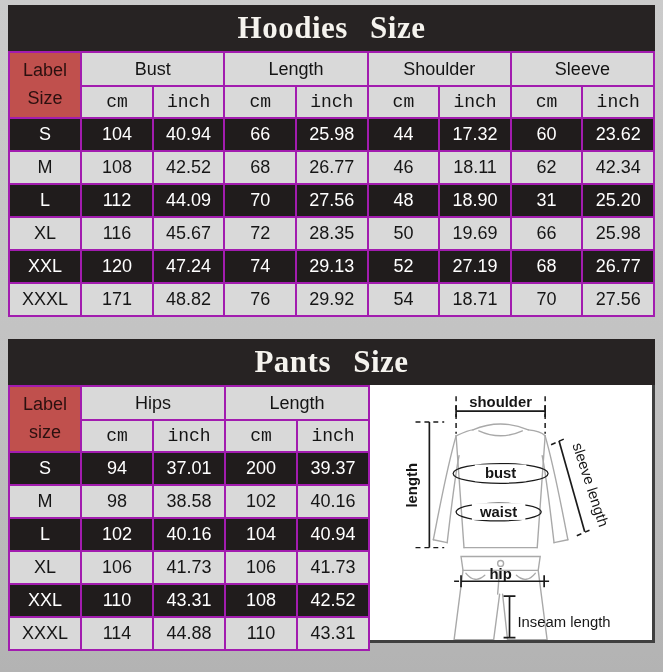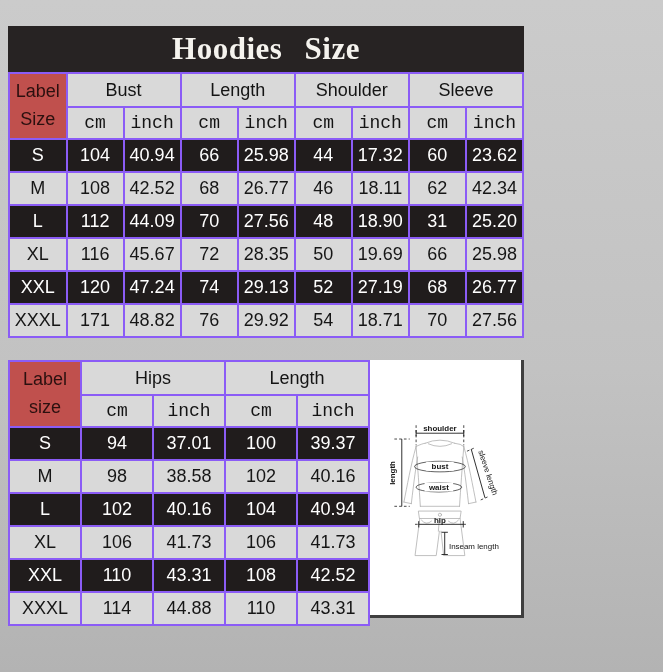--- a/index.html
+++ b/index.html
@@ -3,32 +3,32 @@
 <meta charset="utf-8">
 <style>
   * { margin:0; padding:0; box-sizing:border-box; }
   html,body { width:663px; height:672px; }
   body {
     font-family: "Liberation Sans", sans-serif;
     background: linear-gradient(180deg, #cbcbcb 0%, #c2c2c2 55%, #b3b3b3 100%);
     position: relative;
     overflow: hidden;
   }
-  .content { position:absolute; left:8px; top:26px; width:516px; }
+  .content { position:absolute; left:8px; top:5px; width:647px; }
 
   .title-bar {
     height:46px; background:#272323; color:#f5f3ee;
     font-family:"Liberation Serif", serif; font-weight:bold; font-size:31px;
     display:flex; align-items:center; justify-content:center;
     word-spacing:0.45em; letter-spacing:0.5px;
   }
 
   table.size-table {
     width:100%; border-collapse:separate; border-spacing:2px;
-    background:#8b5cf6; table-layout:fixed;
+    background:#a21caf; table-layout:fixed;
   }
   table.size-table th, table.size-table td {
     height:31px; text-align:center; vertical-align:middle;
     font-size:18px; font-weight:normal; padding:0; overflow:hidden;
   }
   tr.group-row th { height:32px; }
   tr.units-row th { height:30px;font-family:Liberation Mono, monospace; }
   th.hdr { background:#d9d9d9; color:#141414; font-size:19px; }
   th.unit { font-size:18px; }
   th.label-cell {
@@ -165,20 +165,21 @@
             <td class="cm">70</td>
             <td class="inch">27.56</td>
           </tr>
         </tbody>
     </table>
   </section>
 
   <div class="panel-gap"></div>
 
   <section>
+    <div class="title-bar">Pants Size</div>
     <div class="pants-body">
       <table class="size-table">
         <colgroup>
           <col style="width:20%">
           <col>
             <col>
             <col>
             <col>
         </colgroup>
         <thead>
@@ -195,21 +196,21 @@
             <th class="hdr unit">inch</th>
             <th class="hdr unit">cm</th>
             <th class="hdr unit">inch</th>
           </tr>
         </thead>
         <tbody>
             <tr class="dark">
               <th class="size">S</th>
               <td class="cm">94</td>
               <td class="inch">37.01</td>
-              <td class="cm">100</td>
+              <td class="cm">200</td>
               <td class="inch">39.37</td>
             </tr>
             <tr class="light">
               <th class="size">M</th>
               <td class="cm">98</td>
               <td class="inch">38.58</td>
               <td class="cm">102</td>
               <td class="inch">40.16</td>
             </tr>
             <tr class="dark">

